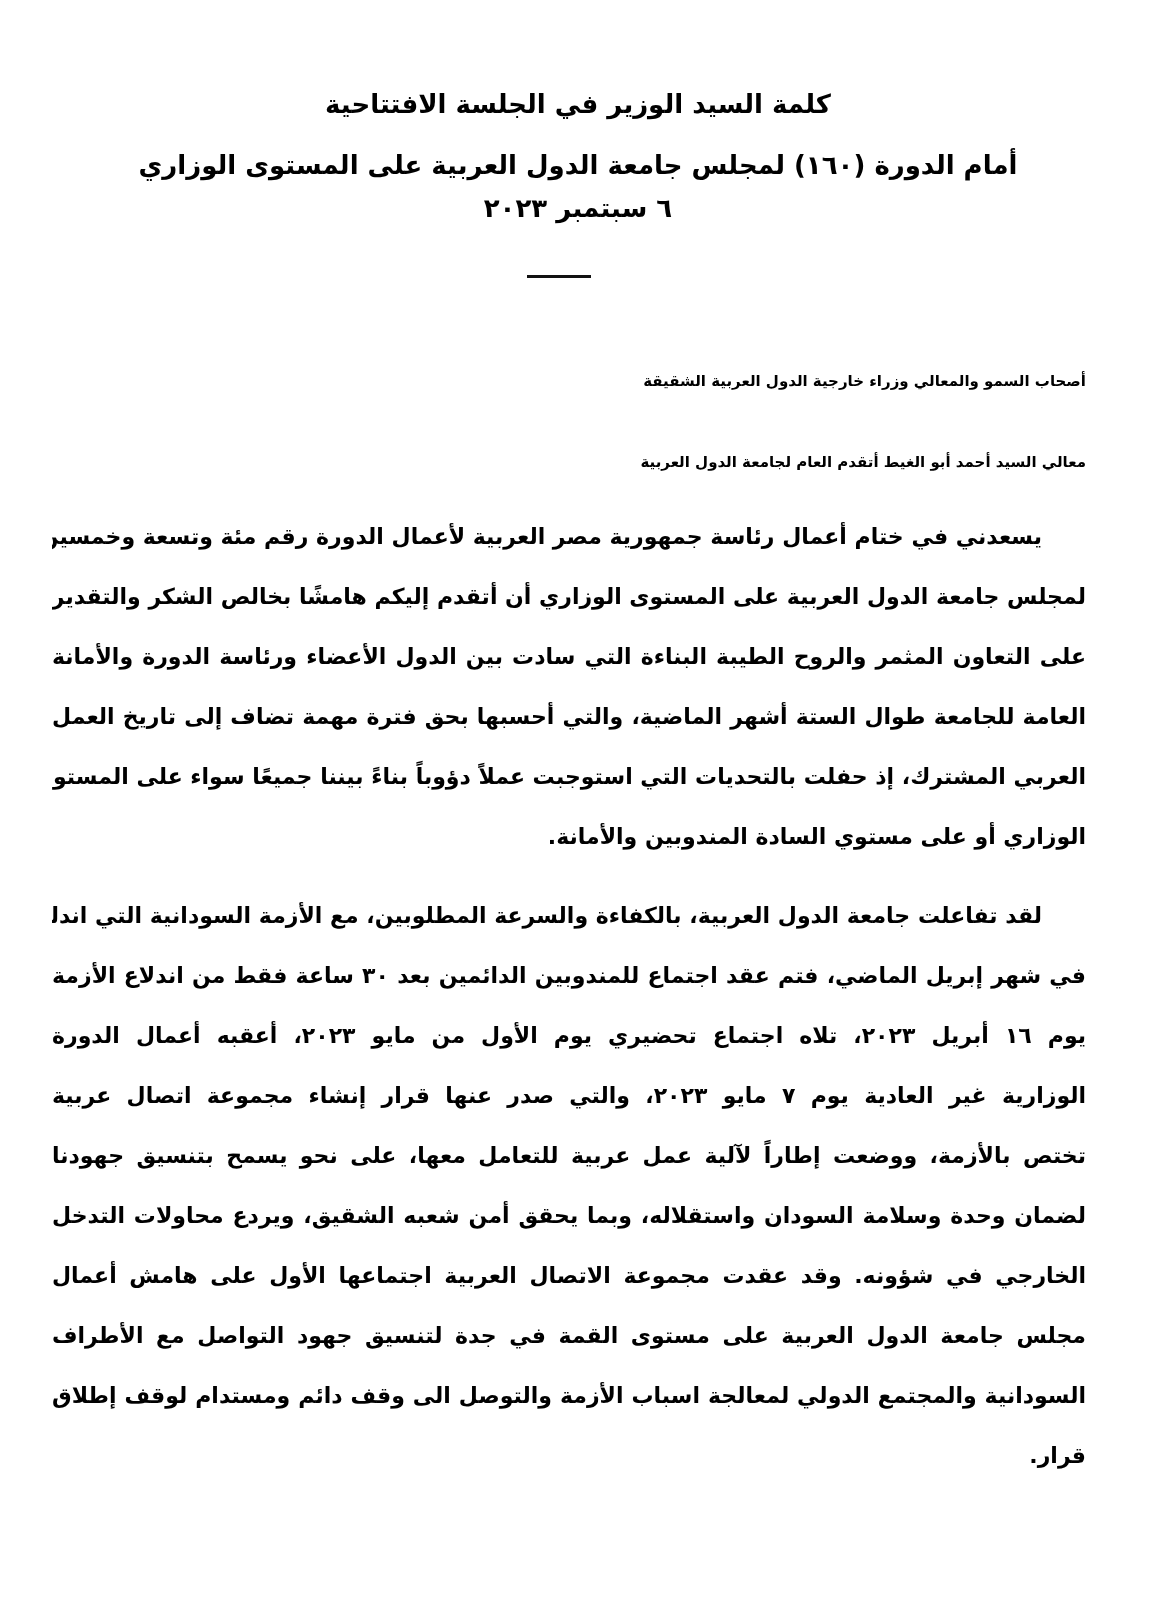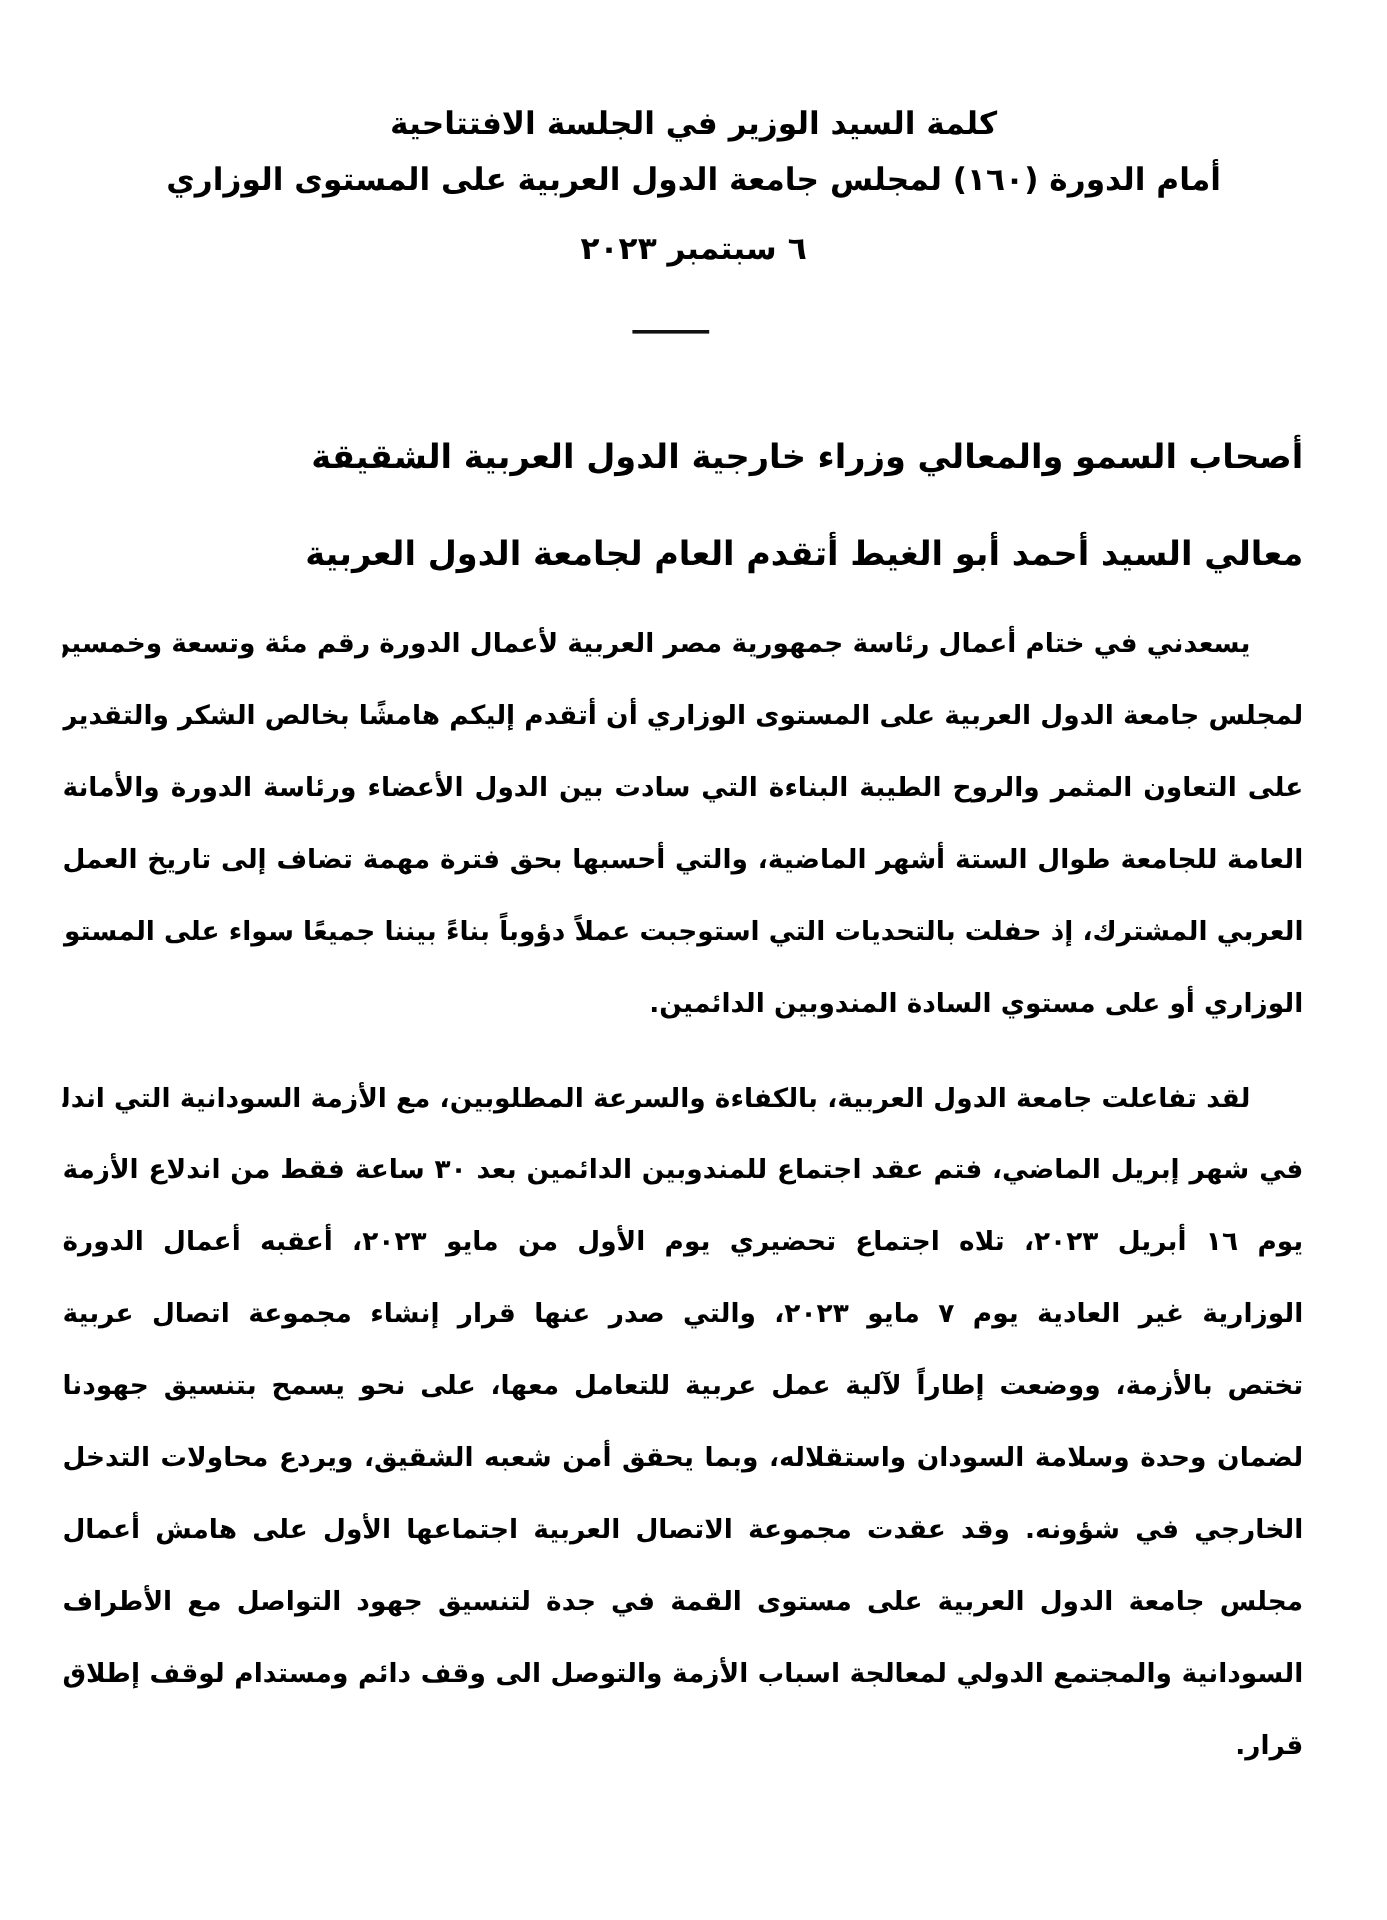--- a/index.html
+++ b/index.html
@@ -26,37 +26,37 @@
       left: 0;
       width: 1156px;
       text-align: center;
       direction: rtl;
       font-weight: bold;
       font-size: 26px;
       line-height: 40px;
       letter-spacing: 0;
     }
     .h1 { top: 84px; }
-    .h2 { top: 130px; }
+    .h2 { top: 145px; }
     .h3 { top: 188px; }
     .separator {
       position: absolute;
       left: 527px;
       top: 275px;
       width: 64px;
       height: 3px;
       background: #111;
     }
     .salutation {
       position: absolute;
       right: 70px;
       direction: rtl;
       text-align: left;
       font-weight: bold;
-      font-size: 28px;
+      font-size: 15px;
       line-height: 34px;
       white-space: nowrap;
     }
     .sal1 { top: 364px; }
     .sal2 { top: 445px; }
     .para {
       position: absolute;
       left: 52px;
       right: 70px;
       direction: rtl;
@@ -90,21 +90,21 @@
 
   <div class="salutation sal1">أصحاب السمو والمعالي وزراء خارجية الدول العربية الشقيقة</div>
   <div class="salutation sal2">معالي السيد أحمد أبو الغيط أتقدم العام لجامعة الدول العربية</div>
 
   <div class="para p1">
     <span class="line first">يسعدني في ختام أعمال رئاسة جمهورية مصر العربية لأعمال الدورة رقم مئة وتسعة وخمسين</span>
     <span class="line">لمجلس جامعة الدول العربية على المستوى الوزاري أن أتقدم إليكم هامشًا بخالص الشكر والتقدير</span>
     <span class="line">على التعاون المثمر والروح الطيبة البناءة التي سادت بين الدول الأعضاء ورئاسة الدورة والأمانة</span>
     <span class="line">العامة للجامعة طوال الستة أشهر الماضية، والتي أحسبها بحق فترة مهمة تضاف إلى تاريخ العمل</span>
     <span class="line">العربي المشترك، إذ حفلت بالتحديات التي استوجبت عملاً دؤوباً بناءً بيننا جميعًا سواء على المستوي</span>
-    <span class="line last">الوزاري أو على مستوي السادة المندوبين الدائمين.</span>
+    <span class="line last">الوزاري أو على مستوي السادة المندوبين والأمانة.</span>
   </div>
 
   <div class="para p2">
     <span class="line first">لقد تفاعلت جامعة الدول العربية، بالكفاءة والسرعة المطلوبين، مع الأزمة السودانية التي اندلعت</span>
     <span class="line">في شهر إبريل الماضي، فتم عقد اجتماع للمندوبين الدائمين بعد ٣٠ ساعة فقط من اندلاع الأزمة</span>
     <span class="line">يوم ١٦ أبريل ٢٠٢٣، تلاه اجتماع تحضيري يوم الأول من مايو ٢٠٢٣، أعقبه أعمال الدورة</span>
     <span class="line">الوزارية غير العادية يوم ٧ مايو ٢٠٢٣، والتي صدر عنها قرار إنشاء مجموعة اتصال عربية</span>
     <span class="line">تختص بالأزمة، ووضعت إطاراً لآلية عمل عربية للتعامل معها، على نحو يسمح بتنسيق جهودنا</span>
     <span class="line">لضمان وحدة وسلامة السودان واستقلاله، وبما يحقق أمن شعبه الشقيق، ويردع محاولات التدخل</span>
     <span class="line">الخارجي في شؤونه. وقد عقدت مجموعة الاتصال العربية اجتماعها الأول على هامش أعمال</span>

